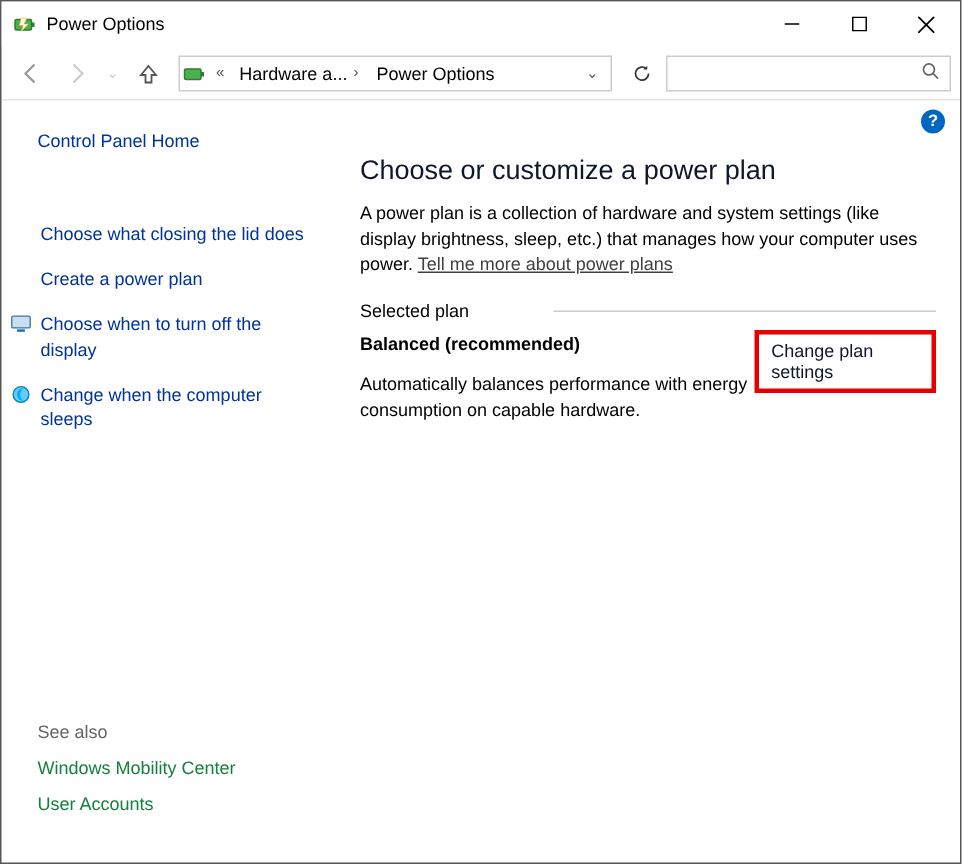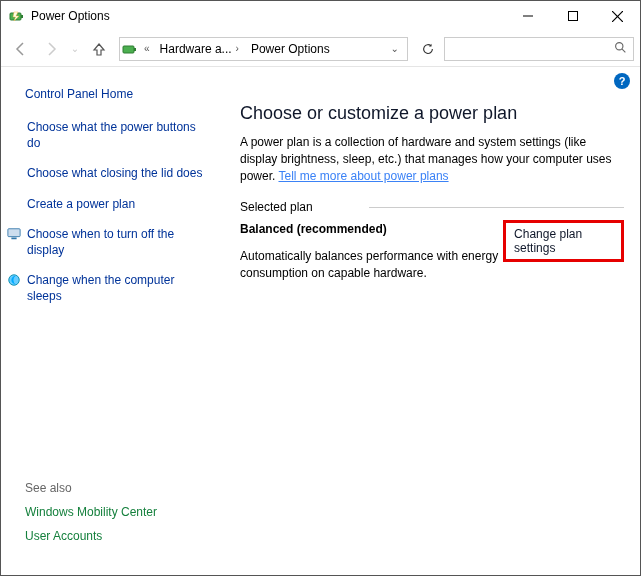--- a/index.html
+++ b/index.html
@@ -129,21 +129,21 @@
     font-size: 11px;
     display:flex; align-items:center; justify-content:center;
   }
   .rightpane h1 {
     color: #0f172a;
     font-size: 18px;
     font-weight: normal;
     margin: 18px 0 10px 0;
   }
   .desc { color: #000; line-height: 1.4; max-width: 390px; }
-  .desc a { color: #3b82f6; }
+  .desc a { color: #404040; }
   .section-label {
     display: flex; align-items: center;
     margin: 16px 0 8px 0;
     color: #000;
     gap: 48px;
   }
   .section-label .line { flex:1; height:1px; background:#ccc; margin-left:8px; }
   .plan-row { display:flex; align-items:flex-start; }
   .plan-row .plan-name { font-weight: bold; }
   .plan-row .chg {
@@ -238,21 +238,20 @@
     </span>
   </div>
 </div>
 
 <div class="content">
   <div class="leftpane">
     <a href="#" class="toplink">Control Panel Home</a>
     <div class="tasks">
       <div class="task-row">
         <span class="ticon"></span>
-        <a href="#" class="task">Choose what the power buttons do</a>
       </div>
       <div class="task-row">
         <span class="ticon"></span>
         <a href="#" class="task">Choose what closing the lid does</a>
       </div>
       <div class="task-row">
         <span class="ticon"></span>
         <a href="#" class="task">Create a power plan</a>
       </div>
       <div class="task-row">

